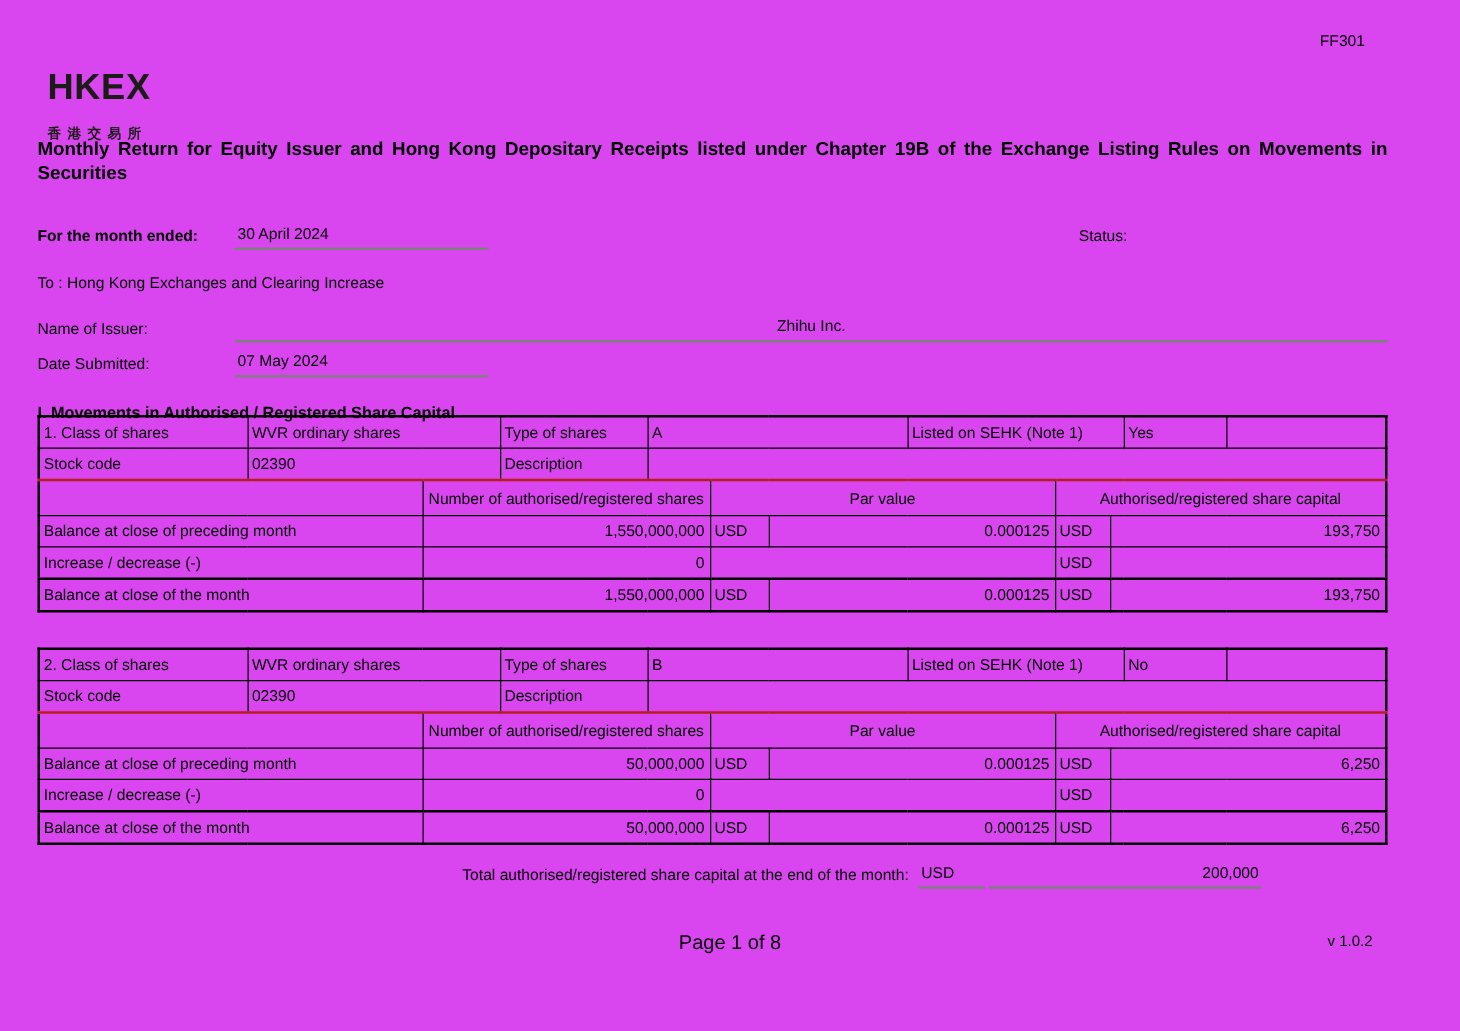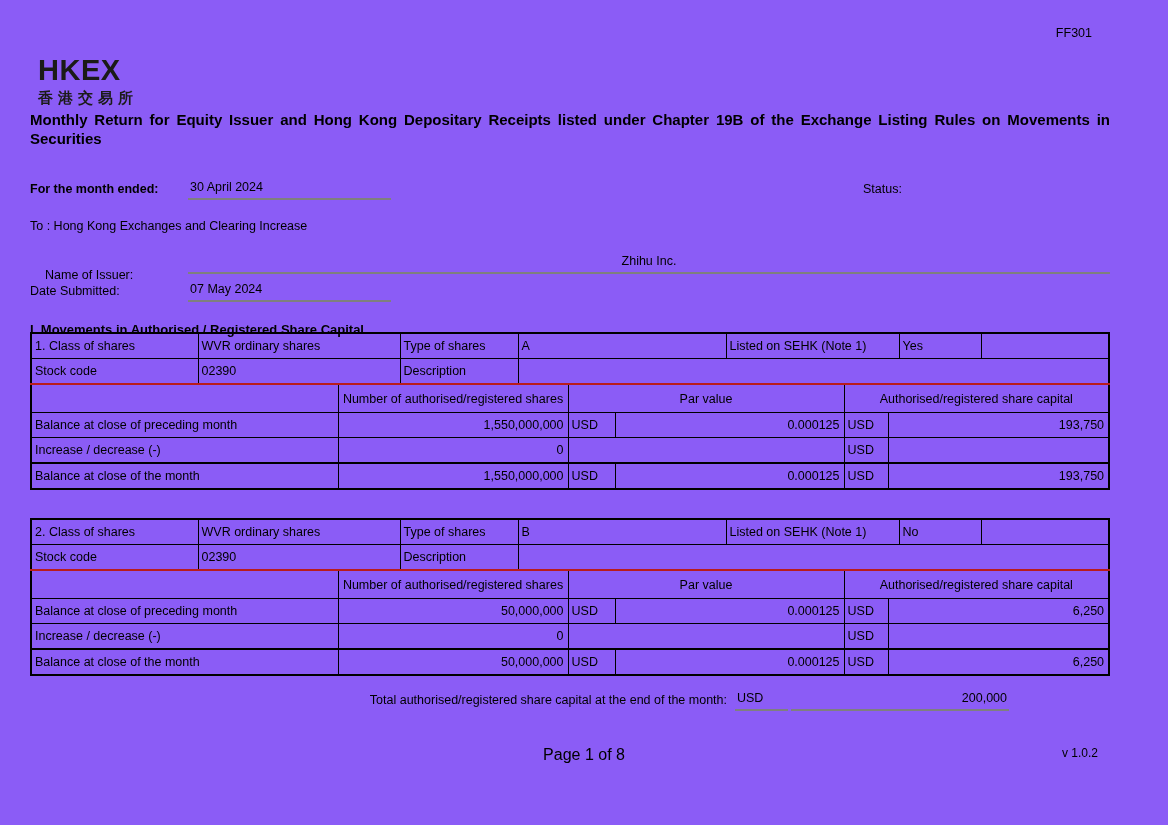--- a/index.html
+++ b/index.html
@@ -1,27 +1,27 @@
 <!DOCTYPE html>
 <html><head>
 <meta charset="utf-8">
 <style>
   html,body { margin:0; padding:0; background:#fff; }
   body { font-family:"Liberation Sans", sans-serif; color:#000; }
-  .page { position:relative; width:1168px; height:825px; background:#8b5cf6; overflow:hidden; }
+  .page { position:relative; width:1168px; height:825px; background:#d946ef; overflow:hidden; }
   .abs { position:absolute; }
   .t { font-size:12.5px; line-height:1.2; }
   .bold { font-weight:bold; }
   .field { border-bottom:2px solid #7f7f7f; padding:0 2px 4px 2px; font-size:12.5px; display:inline-block; box-sizing:border-box; }
   .right { text-align:right; }
 
   #form-code { left:0; top:26px; width:1092px; text-align:right; font-size:12.5px; }
   #logo { left:38px; top:56px; }
   .logo-main { font-size:29px; font-weight:bold; letter-spacing:0.5px; color:#1b1b18; line-height:1; }
-  .logo-sub { font-size:15px; letter-spacing:5px; color:#1b1b18; margin-top:4px; font-weight:bold; }
+  .logo-sub { font-size:11px; letter-spacing:5px; color:#1b1b18; margin-top:14px; font-weight:bold; }
   #page-title { left:30px; top:111px; width:1080px; font-size:15px; font-weight:bold; text-align:justify; line-height:1.26; }
   #section1-heading { left:30px; top:322px; font-size:13px; font-weight:bold; }
 
   table.cap { border-collapse:collapse; table-layout:fixed; width:1080px; font-size:12.5px;
               border:2px solid #000; }
   table.cap td { border:1px solid #000; padding:1px 3px; height:22px; overflow:hidden;
                  white-space:nowrap; vertical-align:middle; }
   table.cap tr.hdr td { border-top:2px solid #b91c1c; text-align:center; height:25px; }
   table.cap tr.lastrow td { border-top:2px solid #000; }
   table.cap td.num { text-align:right; padding-right:4px; }
@@ -42,21 +42,21 @@
   </div>
 
   <div class="abs" id="page-title">Monthly Return for Equity Issuer and Hong Kong Depositary Receipts listed under Chapter 19B of the Exchange Listing Rules on Movements in Securities</div>
 
   <div class="abs t bold" style="left:30px; top:182px;">For the month ended:</div>
   <div class="abs field" style="left:188px; top:180px; width:203px;">30 April 2024</div>
   <div class="abs t" style="left:863px; top:182px;">Status:</div>
 
   <div class="abs t" style="left:30px; top:219px;">To : Hong Kong Exchanges and Clearing Increase</div>
 
-  <div class="abs t" style="left:45px; top:256px;margin-top:12px;">Name of Issuer:</div>
+  <div class="abs t" style="left:30px; top:256px;">Name of Issuer:</div>
   <div class="abs field" style="left:188px; top:254px; width:922px;text-align:center;">Zhihu Inc.</div>
 
   <div class="abs t" style="left:30px; top:284px;">Date Submitted:</div>
   <div class="abs field" style="left:188px; top:282px; width:203px;">07 May 2024</div>
 
   <div class="abs" id="section1-heading">I. Movements in Authorised / Registered Share Capital</div>
 
   <table class="cap abs" style="left:30px; top:332px;">
     <colgroup>
       <col style="width:167px">

